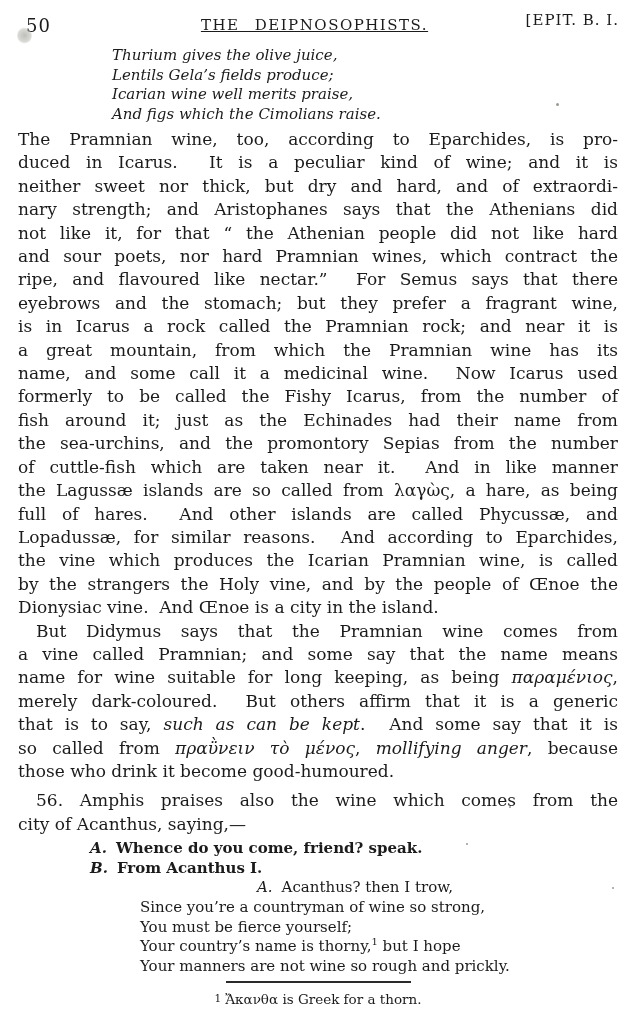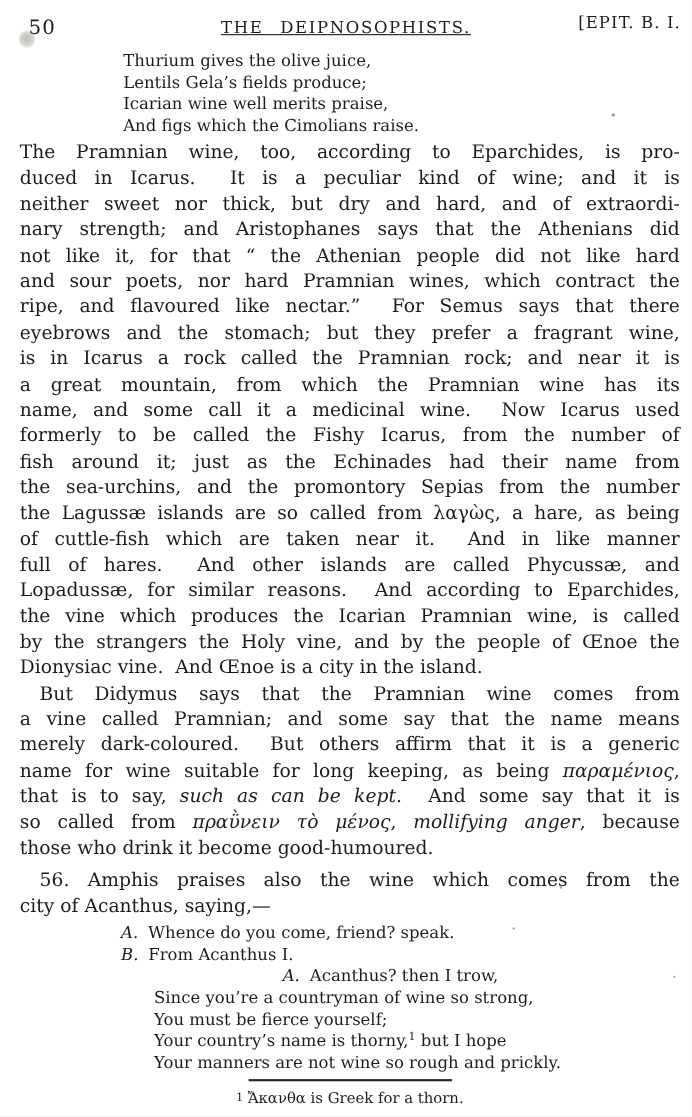--- a/index.html
+++ b/index.html
@@ -13,31 +13,31 @@
     overflow:hidden;
   }
   
   .pagenum{position:absolute;top:15px;left:26px;font-size:18px;letter-spacing:1px;}
   .runtitle{
     position:absolute;top:16px;left:0;width:100%;
     text-align:center;font-size:15px;letter-spacing:1.5px;word-spacing:9px;text-decoration:underline;
   }
   .edition{position:absolute;top:11px;right:10px;font-size:15px;letter-spacing:1px;}
   
-  .verse1{position:absolute;top:46px;left:112px;font-size:15px;line-height:19.5px;}
+  .verse1{position:absolute;top:46px;left:112px;font-size:15px;line-height:19.5px;font-style:italic;}
   
   .bodycol{position:absolute;top:128px;left:18px;width:600px;font-size:17px;line-height:23.4px;}
   .l{text-align:justify;text-align-last:justify;text-justify:inter-word;}
   .l.last{text-align:left;text-align-last:left;}
   .indent{text-indent:18px;}
   .italic{font-style:italic;}
   .greek{font-style:italic;}
   
   .verse2{margin-top:3px;font-size:15px;line-height:19.6px;}
-  .v2a{margin-left:92px;}
+  .v2a{margin-left:72px;font-weight:bold;}
   .v2b{margin-left:239px;}
   .v2c{margin-left:122px;}
   .speaker{font-style:italic;margin-right:9px;}
   sup{font-size:10px;line-height:0;}
   
   .fnrule{width:185px;height:2px;background:#2a2a2a;margin:5px auto 4px auto;}
   .footnote{text-align:center;font-size:13.5px;margin-top:2px;}
   .fnmark{font-size:10.5px;vertical-align:2px;margin-right:4px;}
   
   .speck{position:absolute;background:#9a9a94;border-radius:50%;}
@@ -73,34 +73,34 @@
       <div class="l">not like it, for that “ the Athenian people did not like hard</div>
       <div class="l">and sour poets, nor hard Pramnian wines, which contract the</div>
       <div class="l">ripe, and flavoured like nectar.”&nbsp; For Semus says that there</div>
       <div class="l">eyebrows and the stomach; but they prefer a fragrant wine,</div>
       <div class="l">is in Icarus a rock called the Pramnian rock; and near it is</div>
       <div class="l">a great mountain, from which the Pramnian wine has its</div>
       <div class="l">name, and some call it a medicinal wine.&nbsp; Now Icarus used</div>
       <div class="l">formerly to be called the Fishy Icarus, from the number of</div>
       <div class="l">fish around it; just as the Echinades had their name from</div>
       <div class="l">the sea-urchins, and the promontory Sepias from the number</div>
+      <div class="l">of cuttle-fish which are taken near it.&nbsp; And in like manner</div>
       <div class="l">the Lagussæ islands are so called from λαγὼς, a hare, as being</div>
-      <div class="l">of cuttle-fish which are taken near it.&nbsp; And in like manner</div>
       <div class="l">full of hares.&nbsp; And other islands are called Phycussæ, and</div>
       <div class="l">Lopadussæ, for similar reasons.&nbsp; And according to Eparchides,</div>
       <div class="l">the vine which produces the Icarian Pramnian wine, is called</div>
       <div class="l">by the strangers the Holy vine, and by the people of Œnoe the</div>
       <div class="l last">Dionysiac vine.&nbsp; And Œnoe is a city in the island.</div>
     </div>
 
     <div>
       <div class="l indent">But Didymus says that the Pramnian wine comes from</div>
       <div class="l">a vine called Pramnian; and some say that the name means</div>
+      <div class="l"><span>name for wine suitable for long keeping, as being </span><span class="greek">παραμένιος</span><span>,</span></div>
       <div class="l">merely dark-coloured.&nbsp; But others affirm that it is a generic</div>
-      <div class="l"><span>name for wine suitable for long keeping, as being </span><span class="greek">παραμένιος</span><span>,</span></div>
       <div class="l"><span>that is to say, </span><span class="italic">such as can be kept</span><span>.&nbsp; And some say that it is</span></div>
       <div class="l"><span>so called from </span><span class="greek">πραῢνειν τὸ μένος</span><span>, </span><span class="italic">mollifying anger</span><span>, because</span></div>
       <div class="l last">those who drink it become good-humoured.</div>
     </div>
 
     <div style="margin-top:6px;">
       <div class="l indent">56. Amphis praises also the wine which comes from the</div>
       <div class="l last">city of Acanthus, saying,—</div>
     </div>
 

